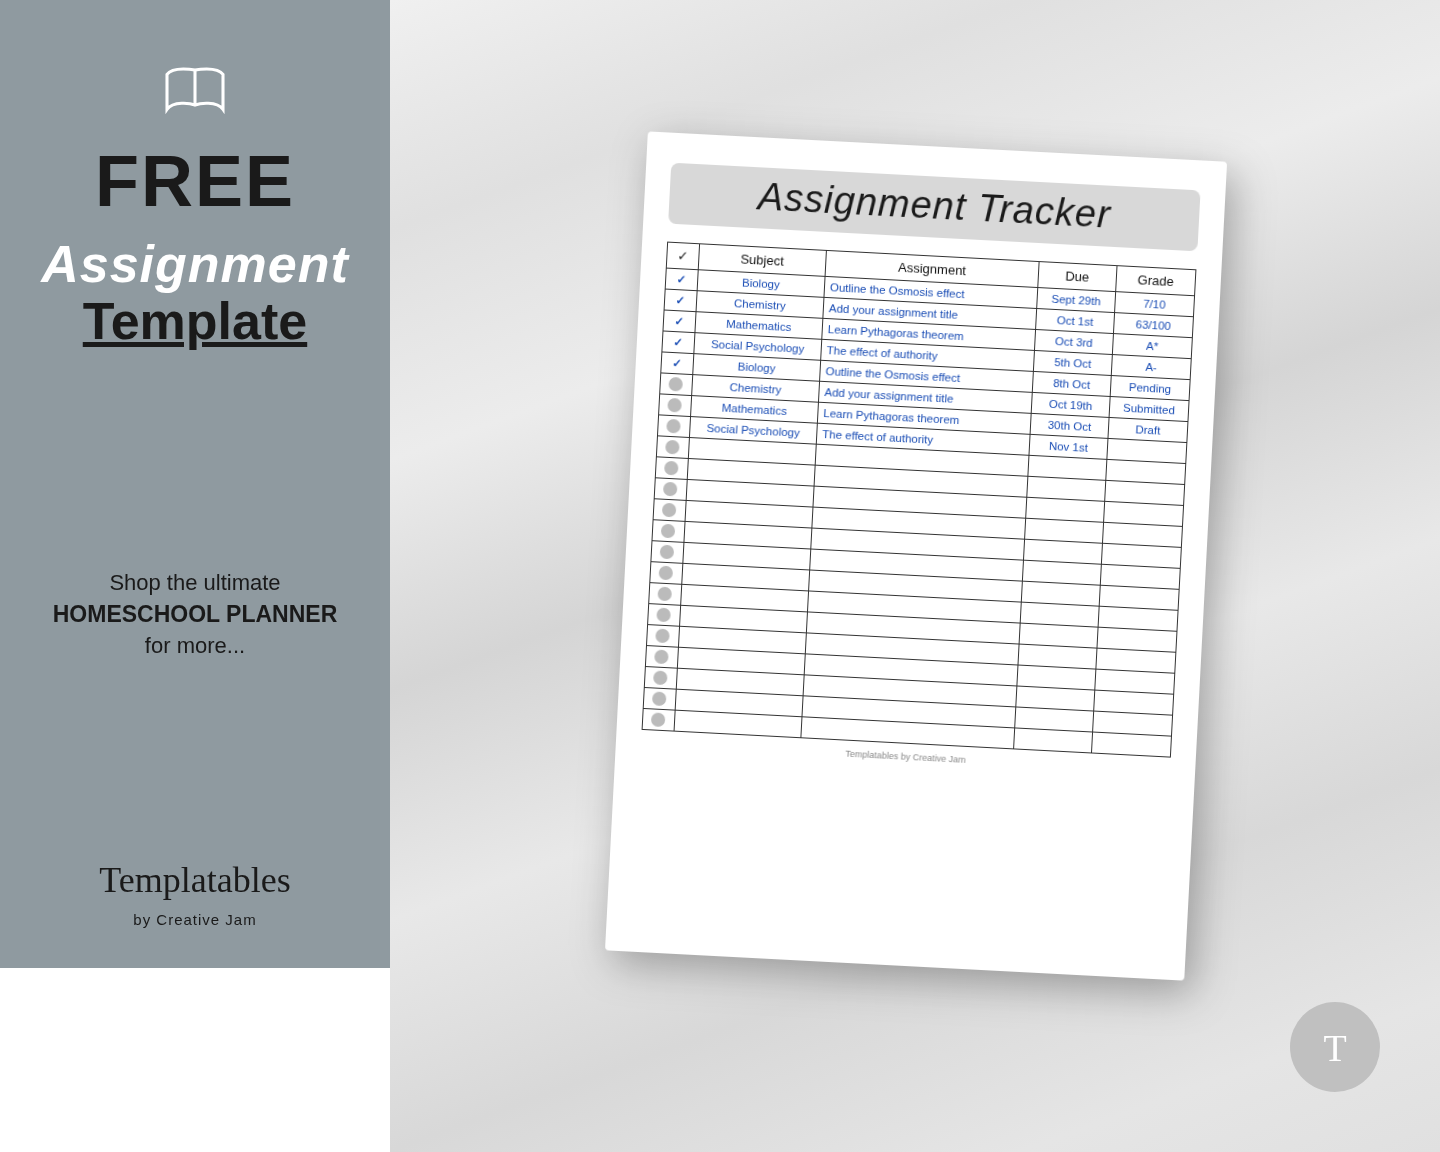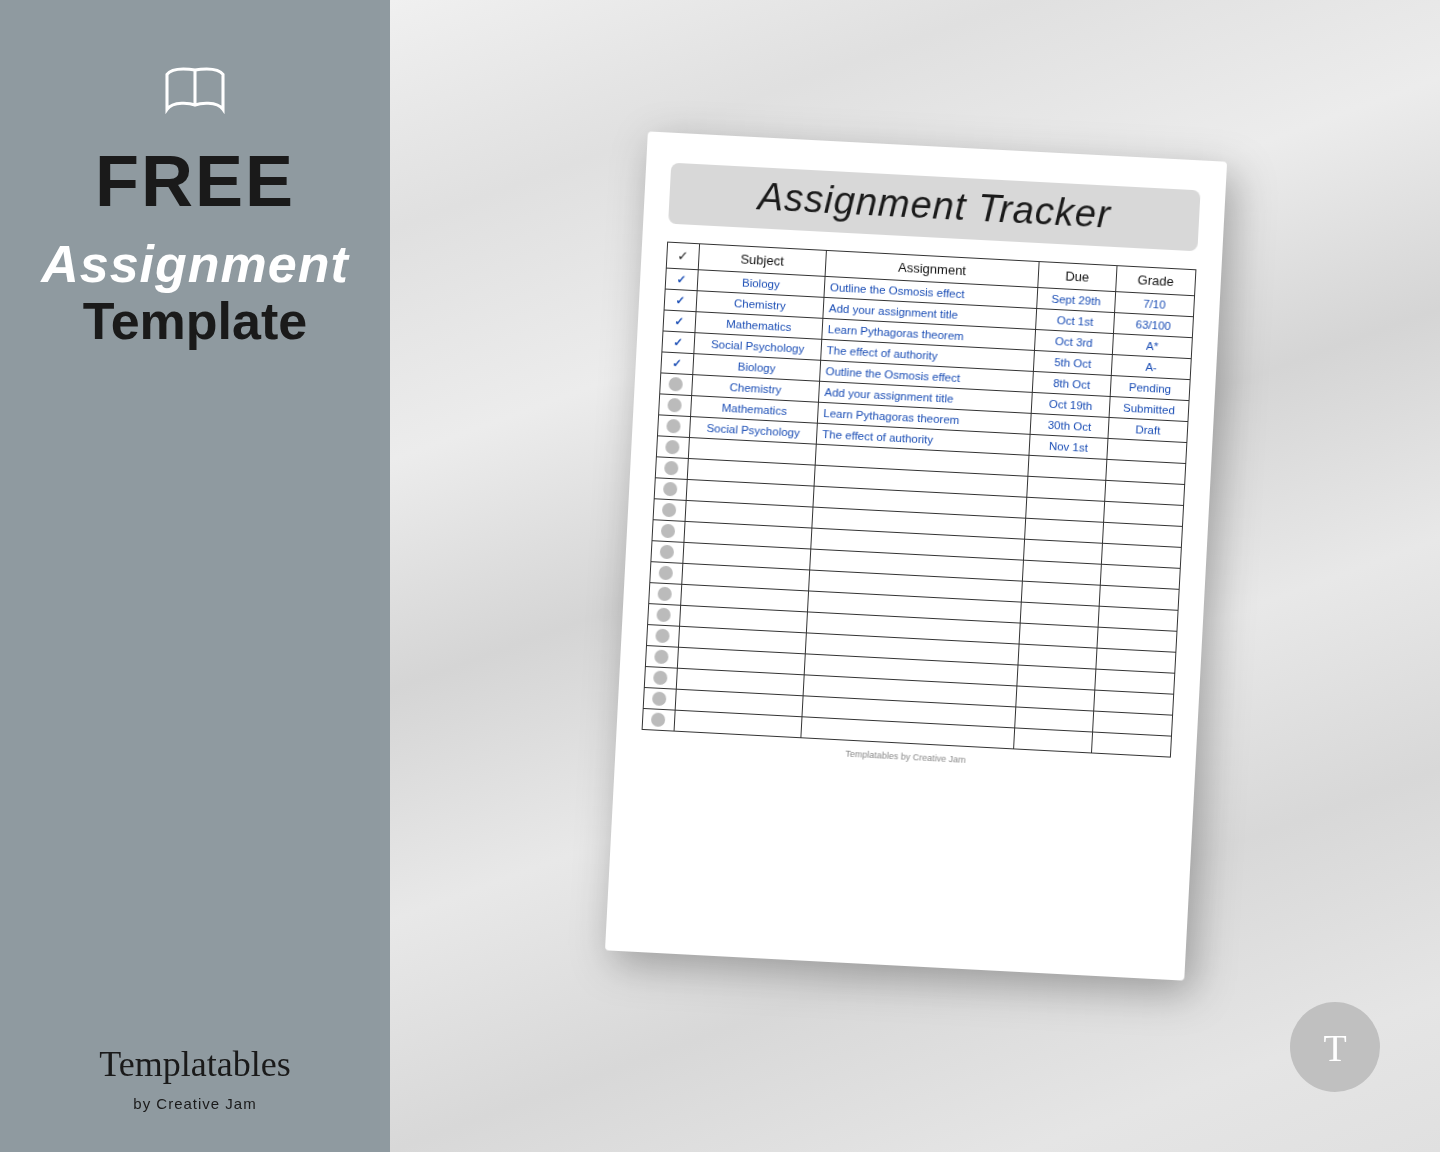--- a/index.html
+++ b/index.html
@@ -9,21 +9,21 @@
       height: 1152px;
       display: flex;
       overflow: hidden;
       font-family: Arial, sans-serif;
     }
 
     
     .left-panel {
       width: 390px;
       min-width: 390px;
-      height: 1152px;
+      height: 968px;
       background: #8f9aa0;
       display: flex;
       flex-direction: column;
       align-items: center;
       justify-content: space-between;
       padding: 60px 30px 40px 30px;
       position: relative;
       gap: 46px;
     }
 
@@ -70,20 +70,21 @@
       text-align: center;
     }
 
     .title-template {
       font-size: 52px;
       font-weight: 900;
       color: #1a1a1a;
       font-family: Arial Black, Arial, sans-serif;
       line-height: 1.05;
       text-align: left;
+      text-decoration: underline;
     }
 
     .left-middle {
       text-align: center;
       margin-top: 20px;
     }
 
     .shop-text {
       font-size: 22px;
       color: #1a1a1a;
@@ -294,20 +295,27 @@
     </svg>
 
     <div class="free-label">FREE</div>
 
     <div class="title-lines">
       <div class="title-assignment">Assignment</div>
       <div class="title-template">Template</div>
     </div>
   </div>
 
+  <div class="left-middle">
+    <div class="shop-text">
+      <span>Shop the ultimate</span><br>
+      <strong>HOMESCHOOL PLANNER</strong><br>
+      <span>for more...</span>
+    </div>
+  </div>
 
   <div class="left-bottom">
     <div class="brand-name">Templatables</div>
     <div class="brand-sub">by Creative Jam</div>
   </div>
 </div>
 
 <div class="right-panel">
   <div class="marble-bg"></div>
 

